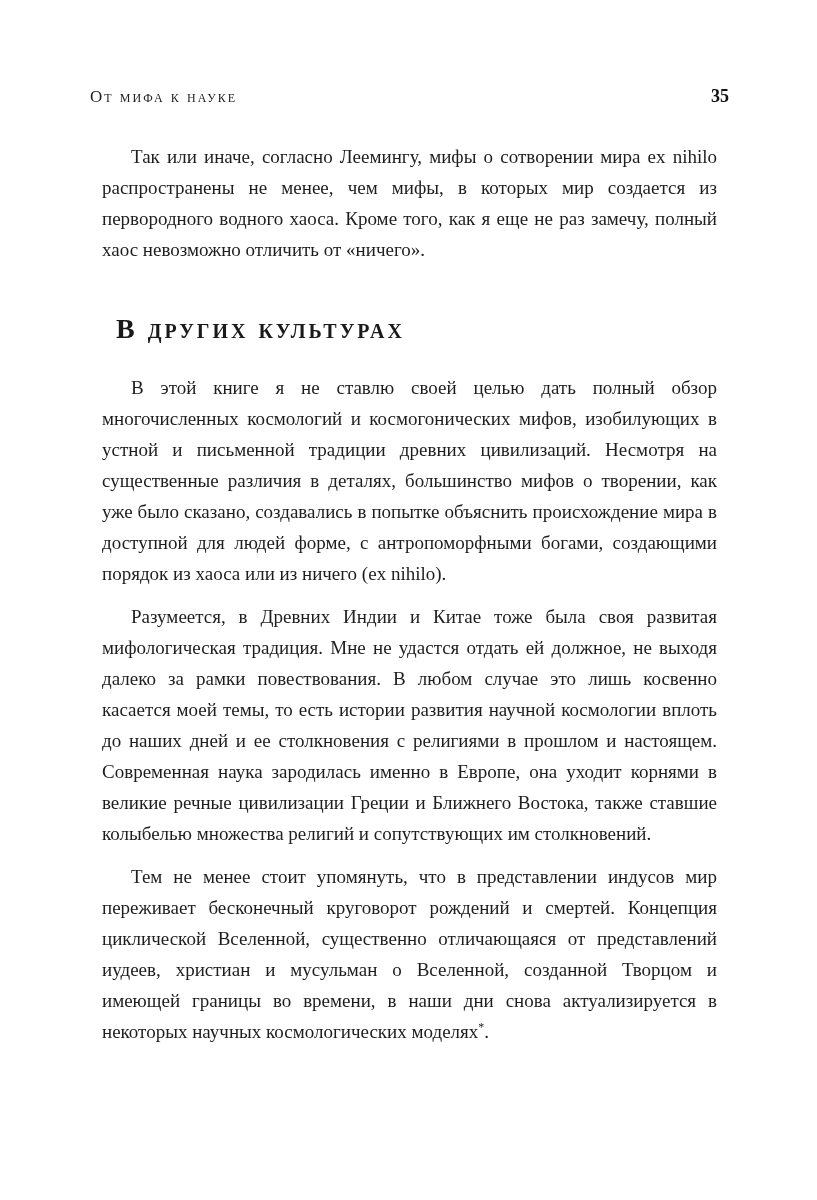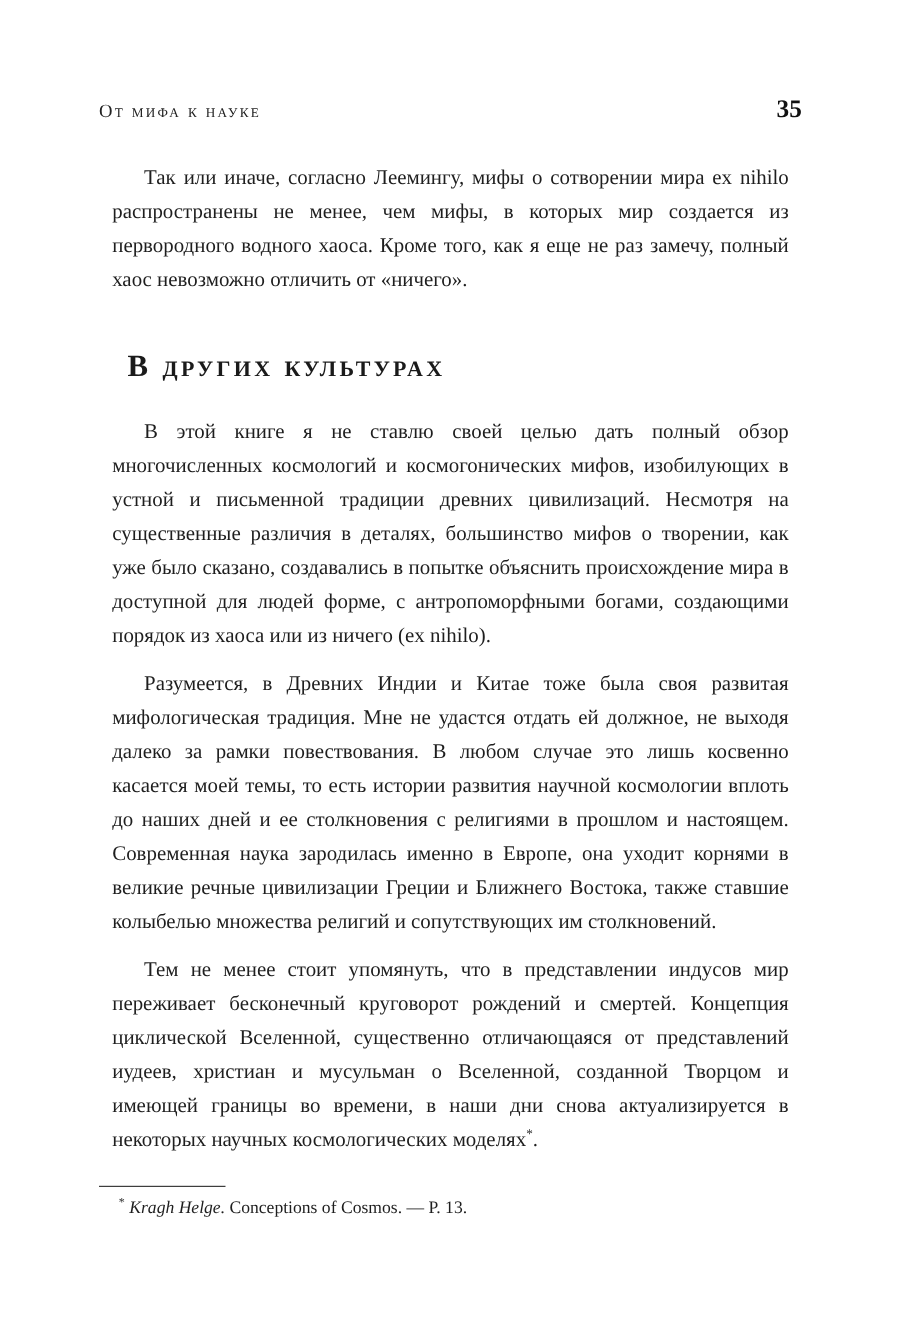--- a/index.html
+++ b/index.html
@@ -25,21 +25,21 @@
     margin-bottom: 34px;
   }
   .running-title {
     font-variant: small-caps;
     letter-spacing: 2px;
     font-size: 17px;
     color: #222222;
   }
   .page-number {
     font-weight: bold;
-    font-size: 23px;
+    font-size: 18px;
     color: #111111;
   }
   .body-para {
     margin: 12px;
     font-size: 19px;
     line-height: 31px;
     text-align: justify;
     text-indent: 29px;
     hyphens: auto;
   }
@@ -93,18 +93,14 @@
     <h1 class="section-heading">В других культурах</h1>
 
     <p class="body-para">В этой книге я не ставлю своей целью дать полный обзор многочисленных космологий и космогонических мифов, изобилующих в устной и письменной традиции древних цивилизаций. Несмотря на существенные различия в деталях, большинство мифов о творении, как уже было сказано, создавались в попытке объяснить происхождение мира в доступной для людей форме, с антропоморфными богами, создающими порядок из хаоса или из ничего (ex nihilo).</p>
 
     <p class="body-para">Разумеется, в Древних Индии и Китае тоже была своя развитая мифологическая традиция. Мне не удастся отдать ей должное, не выходя далеко за рамки повествования. В любом случае это лишь косвенно касается моей темы, то есть истории развития научной космологии вплоть до наших дней и ее столкновения с религиями в прошлом и настоящем. Современная наука зародилась именно в Европе, она уходит корнями в великие речные цивилизации Греции и Ближнего Востока, также ставшие колыбелью множества религий и сопутствующих им столкновений.</p>
 
     <p class="body-para"><span>Тем не менее стоит упомянуть, что в представлении индусов мир переживает бесконечный круговорот рождений и смертей. Концепция циклической Вселенной, существенно отличающаяся от представлений иудеев, христиан и мусульман о Вселенной, созданной Творцом и имеющей границы во времени, в наши дни снова актуализируется в некоторых научных космологических моделях</span><sup class="fn-ref">*</sup><span>.</span></p>
 
   </main>
 
-  <footer class="footnote-area">
-    <div class="footnote-rule"></div>
-    <p class="footnote"><sup class="fn-marker">*</sup> <i>Kragh Helge.</i><span> Conceptions of Cosmos. — P. 13.</span></p>
-  </footer>
 
 </div>
 
 </body></html>

